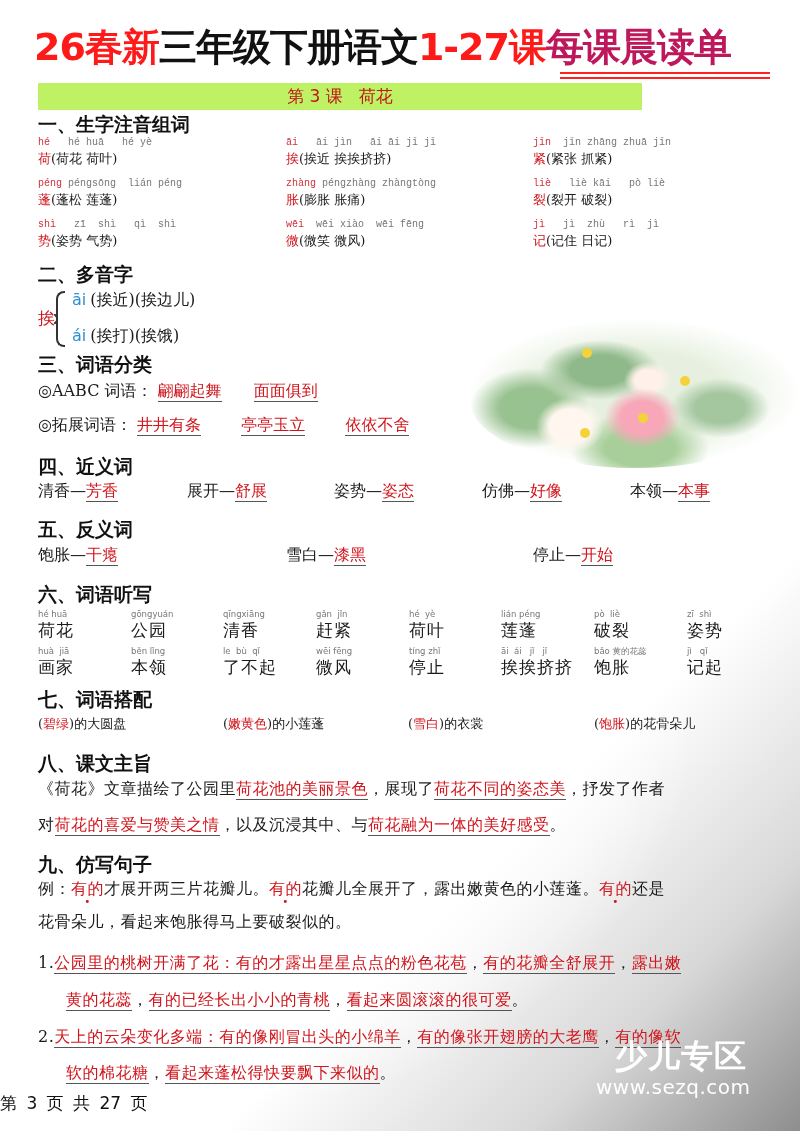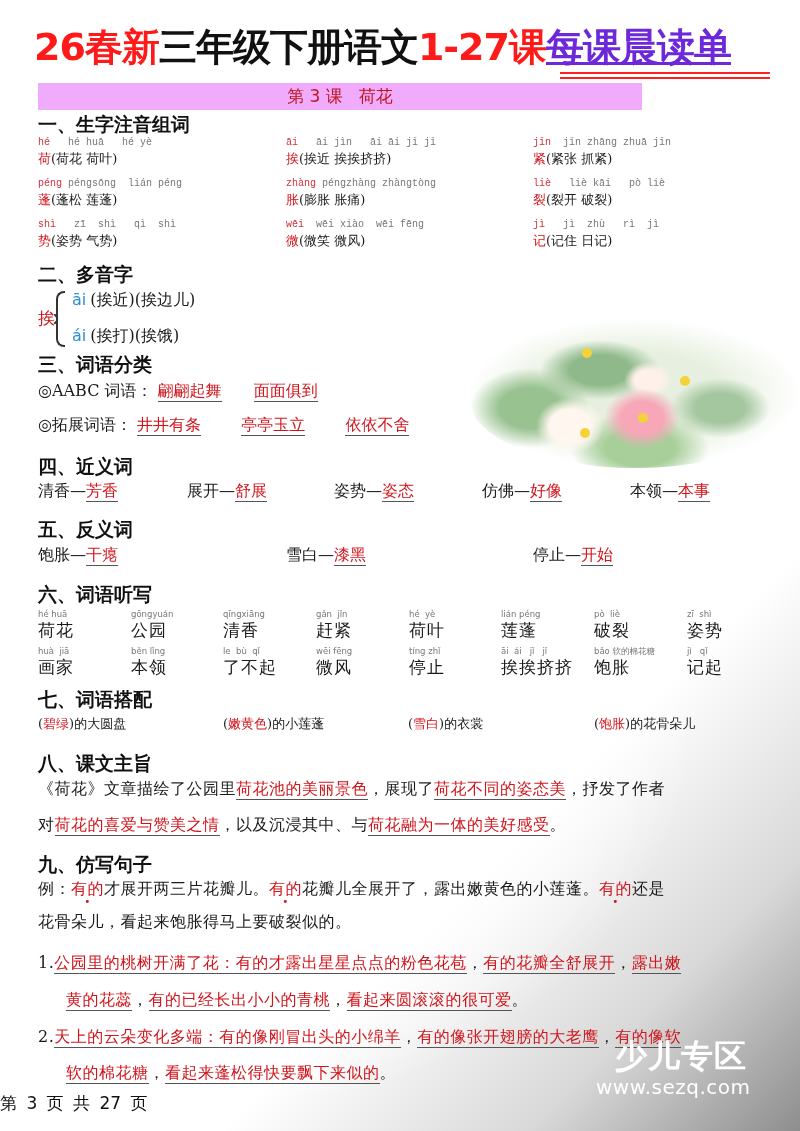--- a/index.html
+++ b/index.html
@@ -13,29 +13,29 @@
   }
 
   
   .title {
     position: absolute; top: 22px; left: 34px; width: 740px; height: 50px;
     font-family: "DejaVu Sans", sans-serif; font-weight: bold; font-size: 38px;
     letter-spacing: -1px; white-space: nowrap; line-height: 50px;
   }
   .title .red { color: #ff1a1a; }
   .title .black { color: #111; }
-  .title .blue { color: #6d28d9; text-decoration: underline; }
+  .title .blue { color: #be185d; }
   .title-underline {
     position: absolute; left: 560px; top: 72px; width: 210px; height: 7px;
     border-top: 2px solid #ff2020; border-bottom: 2px solid #ff2020;
   }
 
   .lesson-banner {
     position: absolute; left: 38px; top: 83px; width: 604px; height: 27px;
-    background: #f0abfc; text-align: center;
+    background: #bef264; text-align: center;
     font-family: "DejaVu Sans", sans-serif; font-size: 17px; color: #c0151a; line-height: 27px;
   }
   .lesson-banner span { margin: 0 8px; }
 
   .sec-head {
     position: absolute; left: 38px;
     font-family: Liberation Mono, monospace; font-weight: bold; font-size: 19px; color: #111;
   }
 
   
@@ -218,21 +218,21 @@
 <div class="dict-item" style="left:501px;top:608px"><span class="py">lián péng</span><span class="w">莲蓬</span></div>
 <div class="dict-item" style="left:594px;top:608px"><span class="py">pò  liè</span><span class="w">破裂</span></div>
 <div class="dict-item" style="left:687px;top:608px"><span class="py">zī  shì</span><span class="w">姿势</span></div>
 
 <div class="dict-item" style="left:38px;top:645px"><span class="py">huà  jiā</span><span class="w">画家</span></div>
 <div class="dict-item" style="left:131px;top:645px"><span class="py">běn lǐng</span><span class="w">本领</span></div>
 <div class="dict-item" style="left:223px;top:645px"><span class="py">le  bù  qǐ</span><span class="w">了不起</span></div>
 <div class="dict-item" style="left:316px;top:645px"><span class="py">wēi fēng</span><span class="w">微风</span></div>
 <div class="dict-item" style="left:409px;top:645px"><span class="py">tíng zhǐ</span><span class="w">停止</span></div>
 <div class="dict-item" style="left:501px;top:645px"><span class="py">āi  ái   jǐ   jǐ</span><span class="w">挨挨挤挤</span></div>
-<div class="dict-item" style="left:594px;top:645px"><span class="py">bǎo 软的棉花糖</span><span class="w">饱胀</span></div>
+<div class="dict-item" style="left:594px;top:645px"><span class="py">bǎo 黄的花蕊</span><span class="w">饱胀</span></div>
 <div class="dict-item" style="left:687px;top:645px"><span class="py">jì   qǐ</span><span class="w">记起</span></div>
 
 <div class="sec-head" style="top:687px">七、词语搭配</div>
 <div class="match" style="left:38px;top:715px"><span>(</span><span class="r">碧绿</span><span>)的大圆盘</span></div>
 <div class="match" style="left:223px;top:715px"><span>(</span><span class="r">嫩黄色</span><span>)的小莲蓬</span></div>
 <div class="match" style="left:408px;top:715px"><span>(</span><span class="r">雪白</span><span>)的衣裳</span></div>
 <div class="match" style="left:594px;top:715px"><span>(</span><span class="r">饱胀</span><span>)的花骨朵儿</span></div>
 
 <div class="sec-head" style="top:751px">八、课文主旨</div>
 <div class="para" style="left:38px;top:779px">

